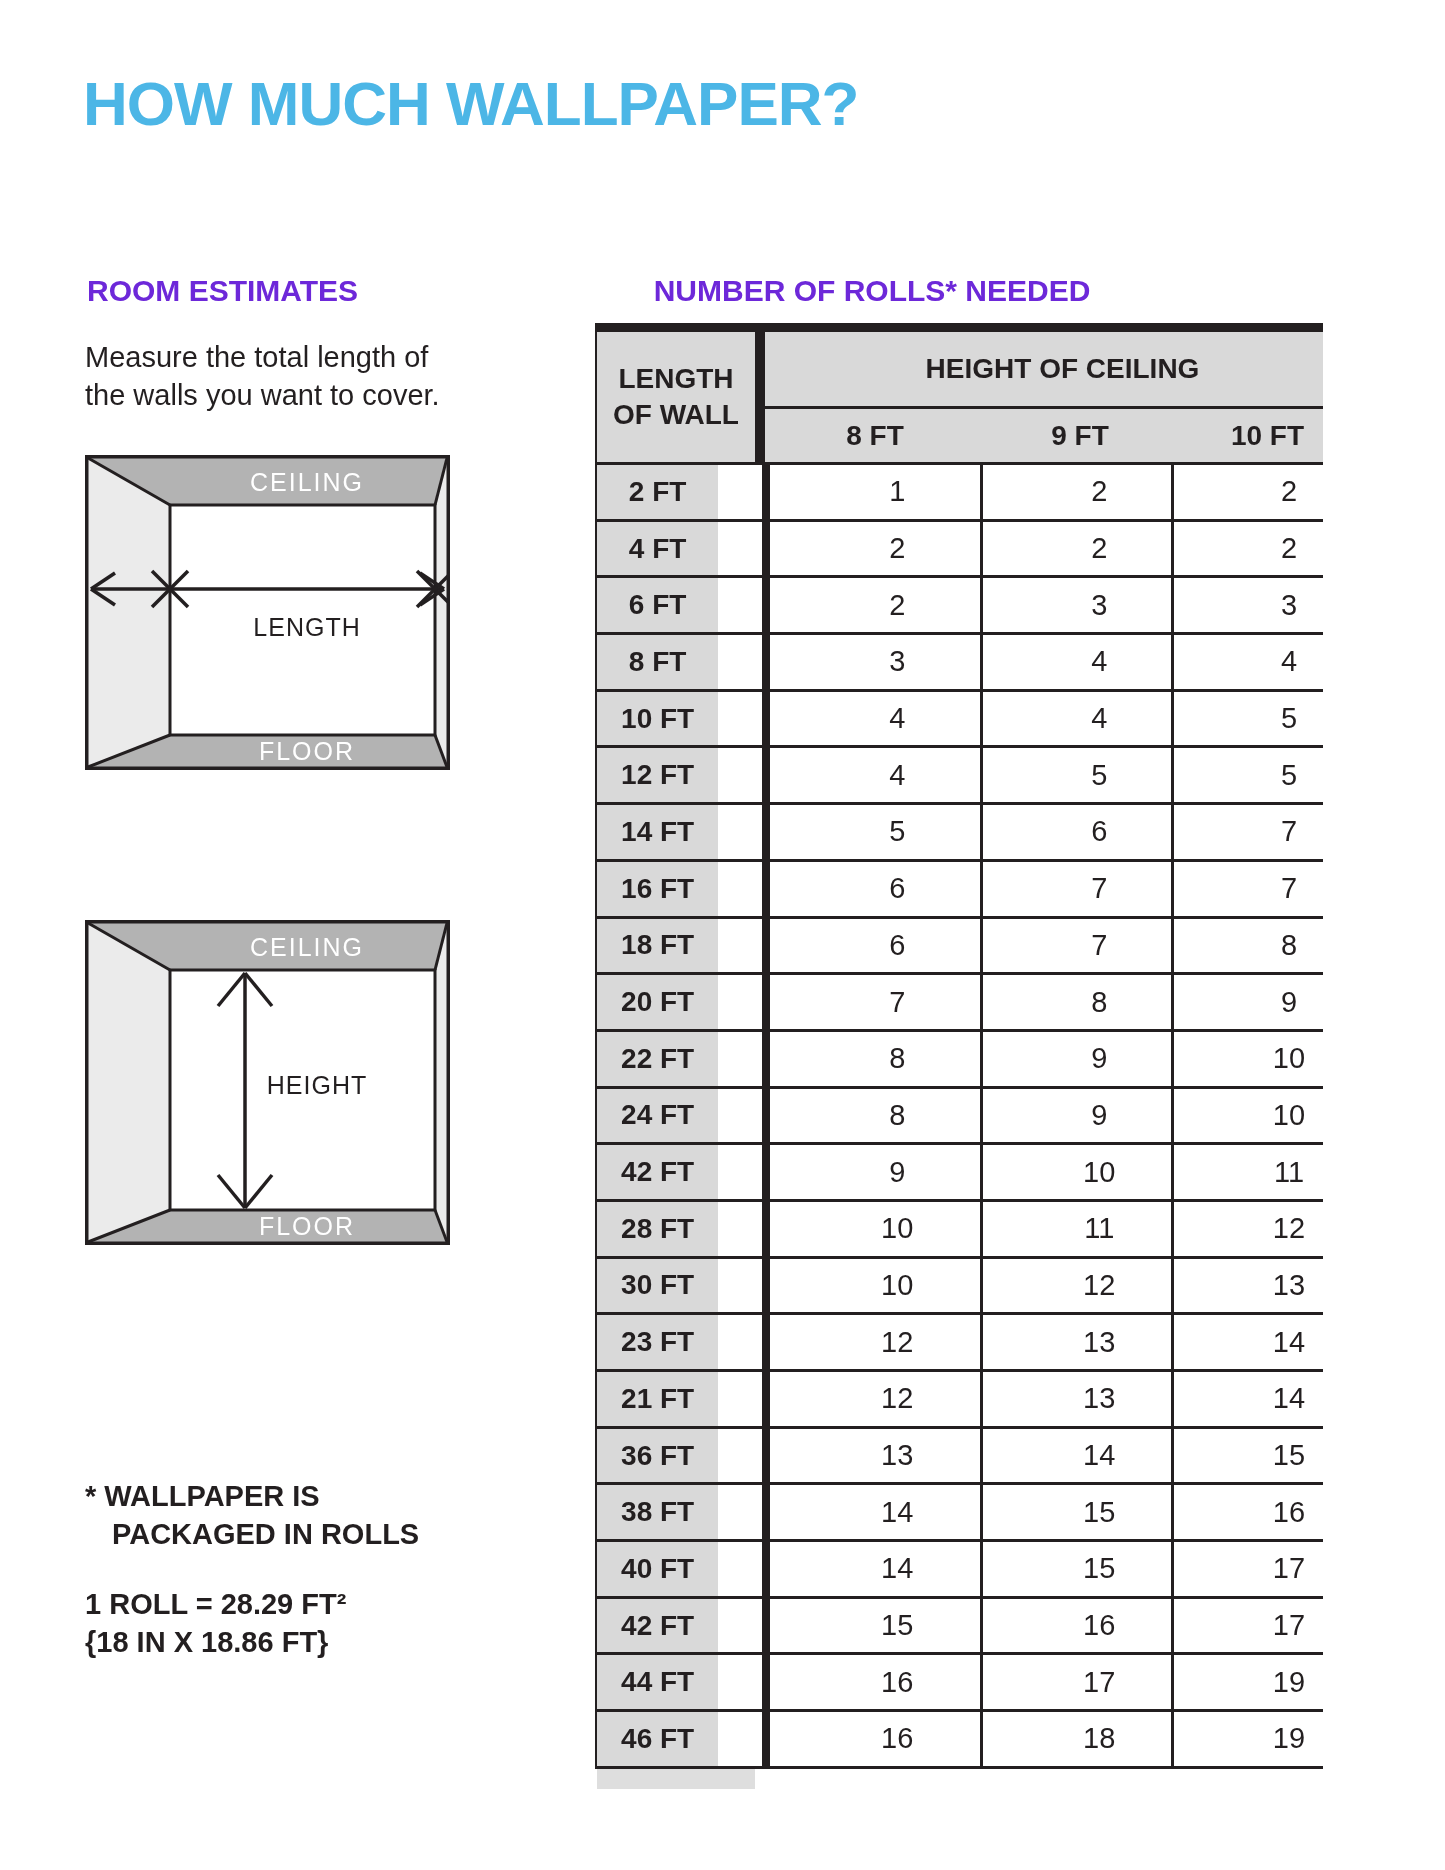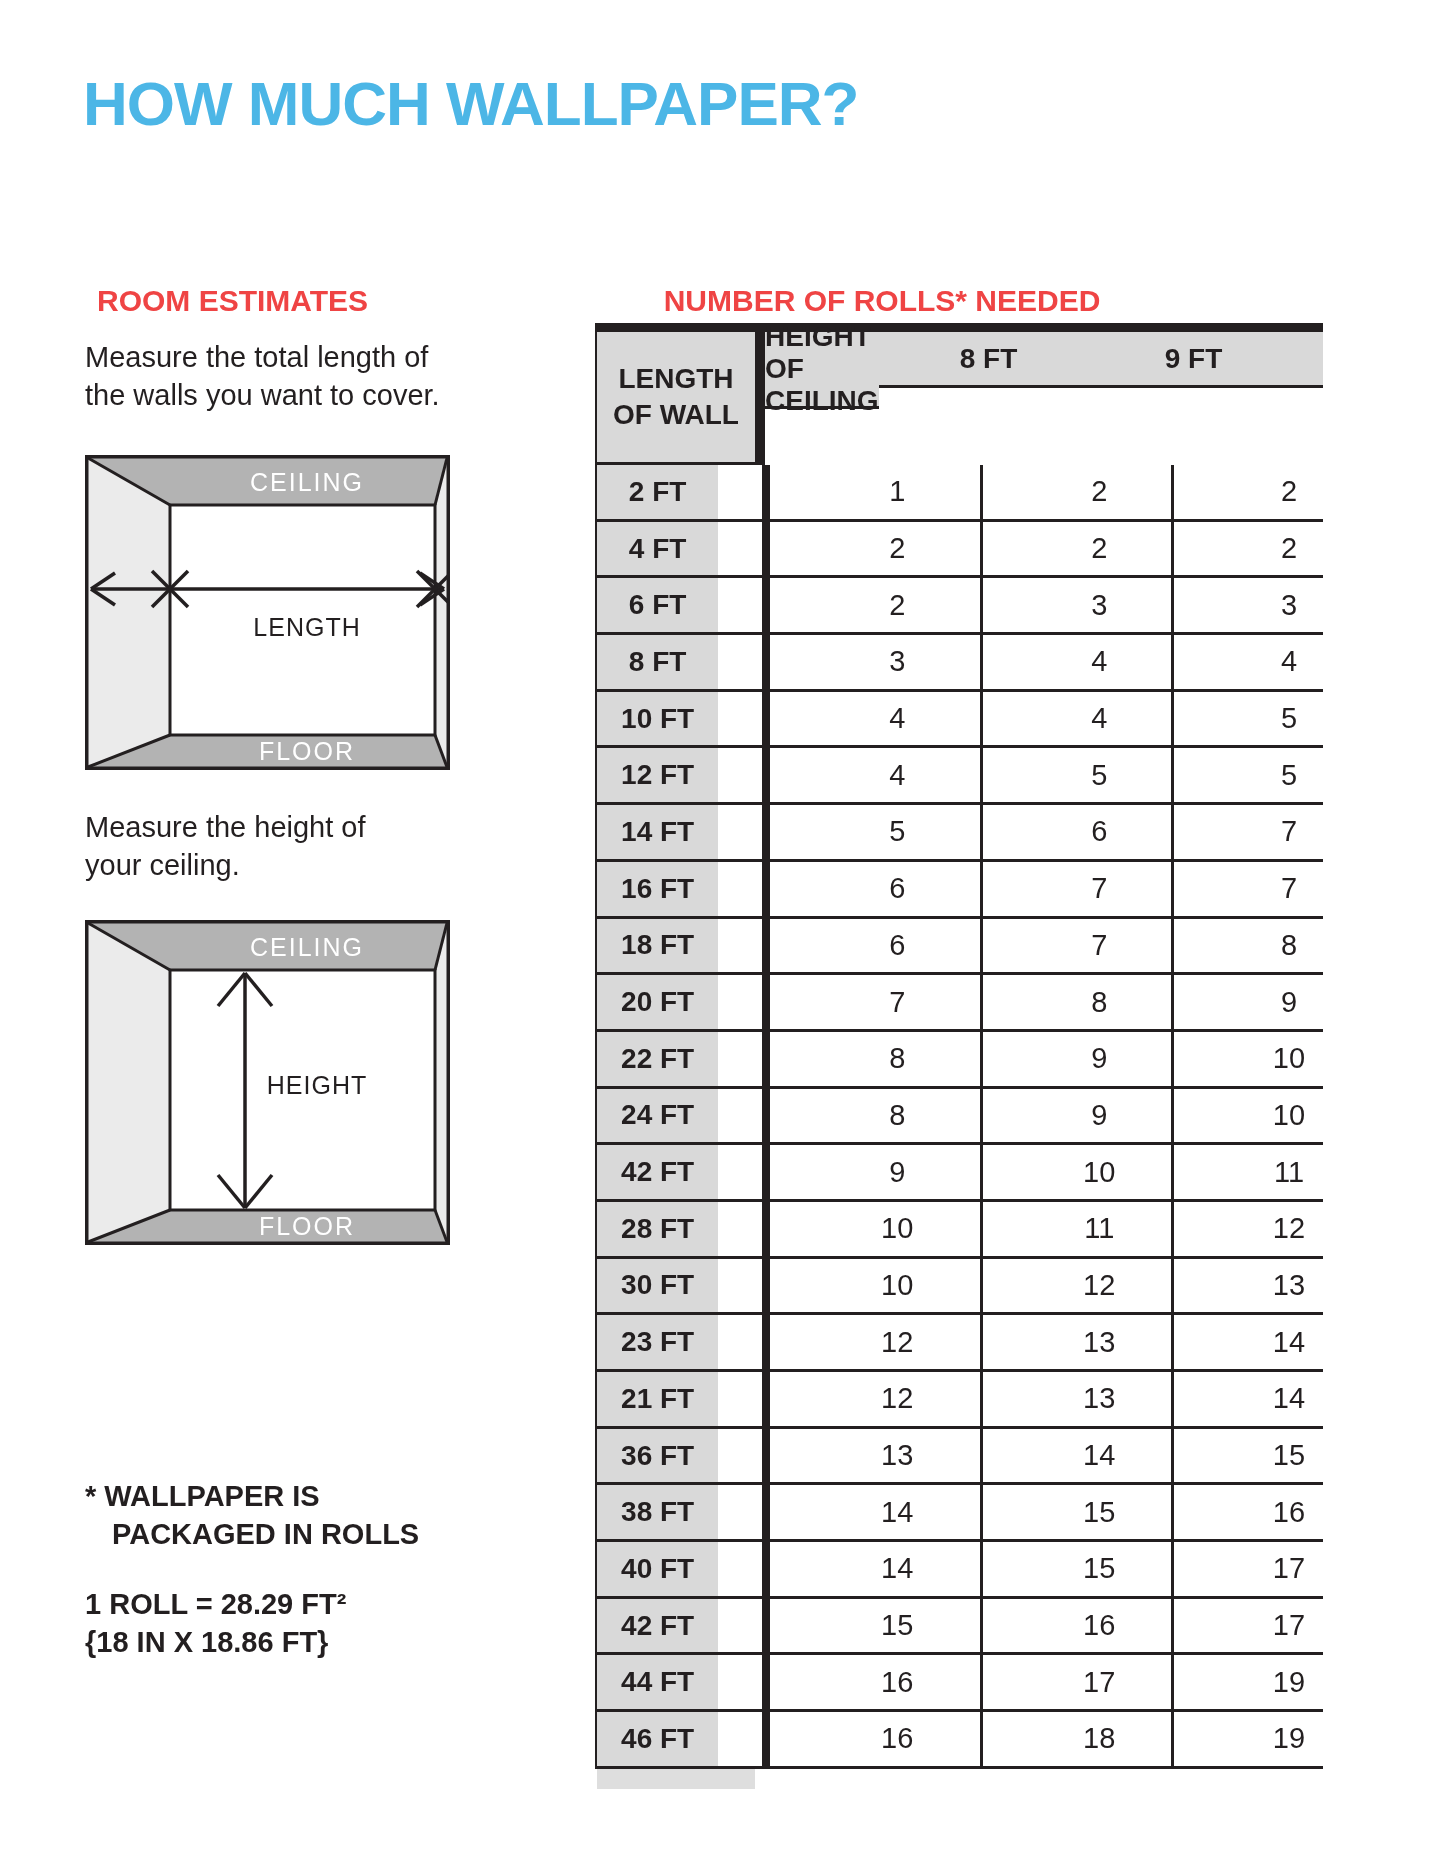--- a/index.html
+++ b/index.html
@@ -19,23 +19,23 @@
 
   #main-title {
     left: 83px; top: 68px;
     font-size: 62px; font-weight: bold;
     letter-spacing: -1px;
     color: #4cb6e6;
     margin: 0;
   }
   .section-heading {
     font-size: 30px; font-weight: bold;
-    color: #ef4444;
+    color: #6d28d9;
     letter-spacing: 0px;
-    margin: 12px;
+    margin: 2px;
   }
   #room-estimates-heading { left: 85px; top: 272px; }
   #rolls-needed-heading {
     left: 595px; top: 272px; width: 550px;
     text-align: center;
   }
 
   .body-text {
     font-size: 29px; line-height: 38px;
     font-weight: normal; margin: 0;
@@ -63,21 +63,21 @@
   .cell-rowhead {
     width: 160px; height: 133px;
     background: #d9d9d9;
     border-left: 2px solid #231f20;
     border-bottom: 3px solid #231f20;
     display: flex; flex-direction: column;
     align-items: center; justify-content: center;
     font-weight: bold; font-size: 28px; line-height: 36px;
   }
   .t-divider { width: 10px; background: #231f20; }
-  .t-colhead { width: 595px; display: flex; flex-direction: row; }
+  .t-colhead { width: 595px; display: flex; flex-direction: column; }
   .cell-hoc {
     height: 77px; background: #d9d9d9;
     border-bottom: 3px solid #231f20;
     display: flex; align-items: center; justify-content: center;
     font-weight: bold; font-size: 28px;
   }
   .subrow { height: 56px; display: flex; border-bottom: 3px solid #231f20; }
   .subcell {
     background: #d9d9d9;
     display: flex; align-items: center; justify-content: center;
@@ -140,24 +140,20 @@
       <line x1="6" y1="134" x2="30" y2="118"></line>
       <line x1="6" y1="134" x2="30" y2="150"></line>
       <line x1="359" y1="134" x2="335" y2="118"></line>
       <line x1="359" y1="134" x2="335" y2="150"></line>
     </g>
     <text class="diag-white-label" x="222" y="36" text-anchor="middle">CEILING</text>
     <text class="diag-dark-label" x="222" y="181" text-anchor="middle">LENGTH</text>
     <text class="diag-white-label" x="222" y="305" text-anchor="middle">FLOOR</text>
   </svg>
 
-  <p id="para-height" class="abs body-text">
-    <span>Measure the height of</span>
-    <span>your ceiling.</span>
-  </p>
 
   <svg id="diagram-height" class="diagram" width="365" height="325" viewBox="0 0 365 325">
     <rect x="3" y="3" width="359" height="319" fill="#ffffff" stroke="none"></rect>
     <polygon points="3,3 362,3 350,50 85,50" fill="#b3b3b3"></polygon>
     <polygon points="3,322 85,290 350,290 362,322" fill="#b3b3b3"></polygon>
     <polygon points="3,3 85,50 85,290 3,322" fill="#ebebeb"></polygon>
     <polygon points="362,3 350,50 350,290 362,322" fill="#ebebeb"></polygon>
     <rect x="85" y="50" width="265" height="240" fill="#ffffff" stroke="#231f20" stroke-width="3"></rect>
     <line x1="3" y1="3" x2="85" y2="50" stroke="#231f20" stroke-width="3"></line>
     <line x1="362" y1="3" x2="350" y2="50" stroke="#231f20" stroke-width="3"></line>

